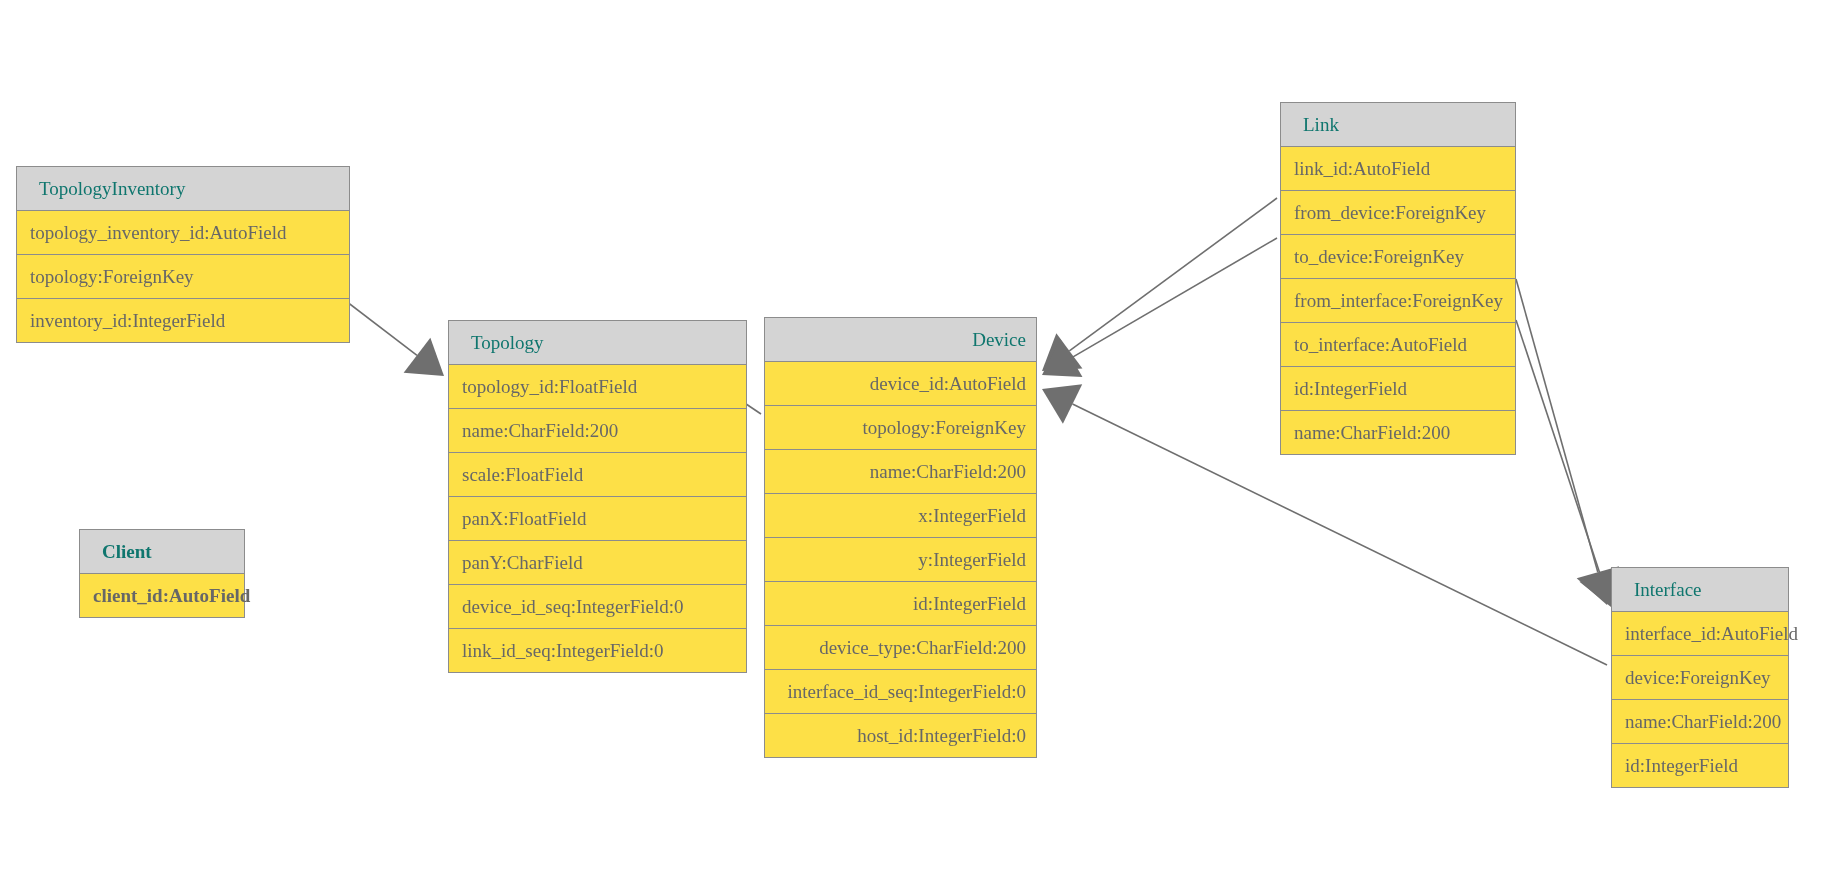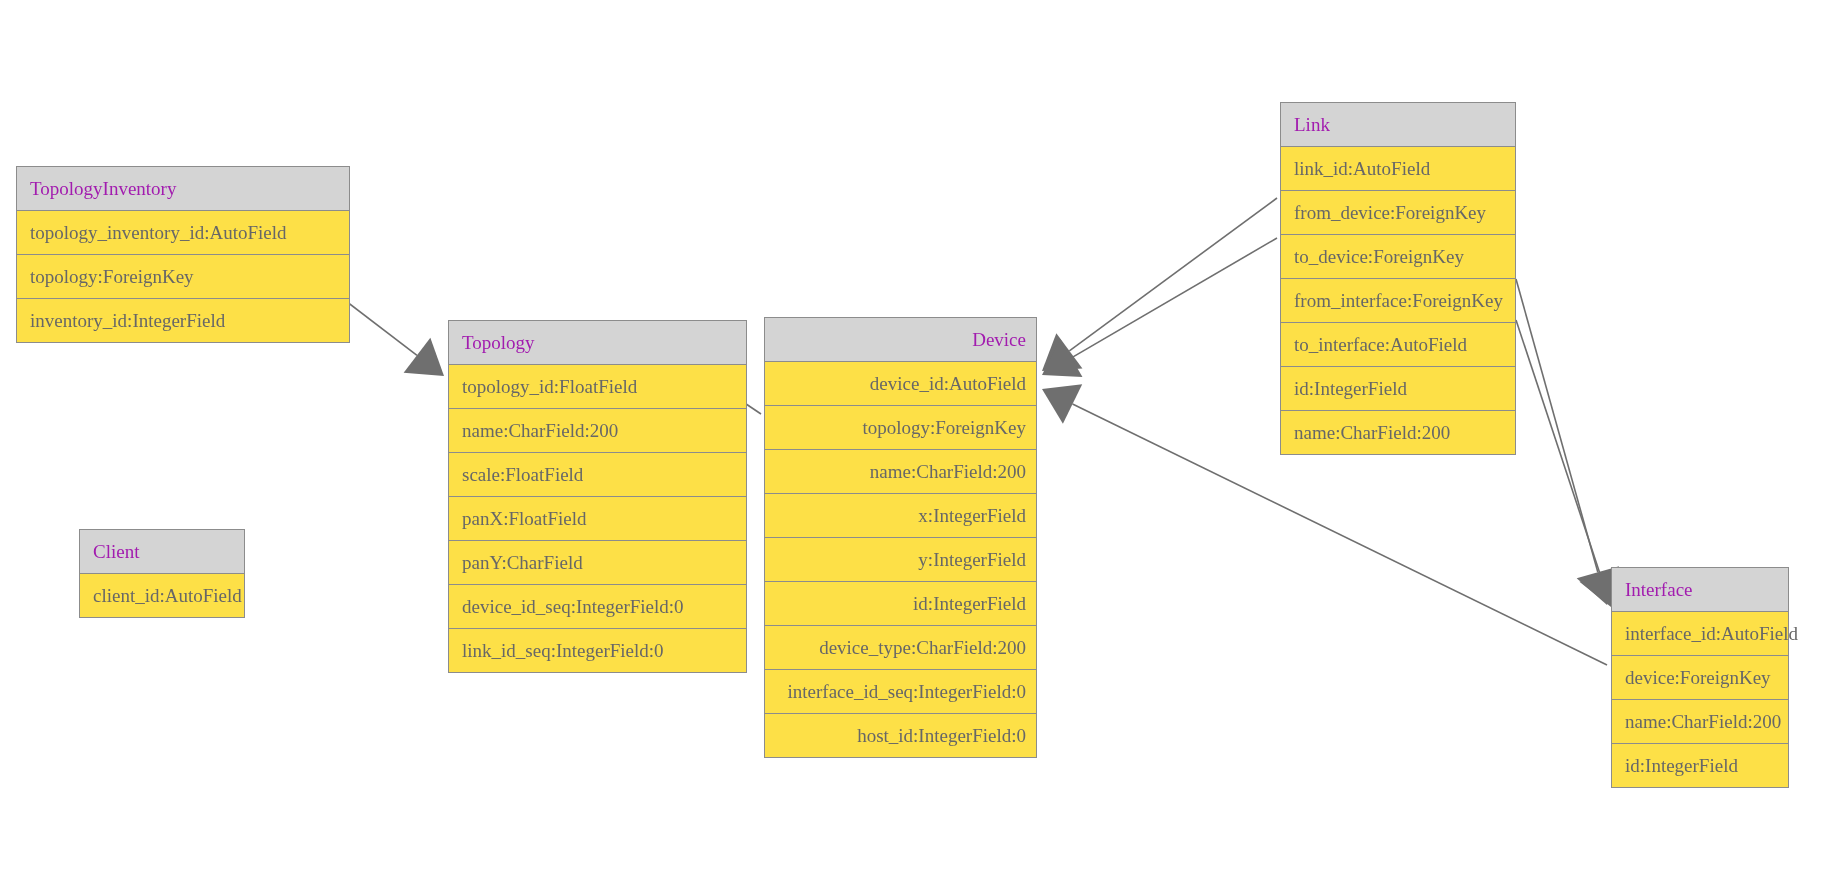--- a/index.html
+++ b/index.html
@@ -30,24 +30,24 @@
     position: absolute;
     box-sizing: border-box;
     border: 1px solid #8c8c8c;
     background: #ffffff;
     z-index: 2;
   }
   .entity-header {
     box-sizing: border-box;
     background: #d4d4d4;
     border-bottom: 1px solid #8c8c8c;
-    color: #a21caf;
+    color: #0f766e;
     font-size: 19px;
     line-height: 1;
-    padding: 12px 10px 12px 13px;
+    padding: 12px 10px 12px 22px;
     white-space: nowrap;
   }
   .entity-row {
     box-sizing: border-box;
     border-bottom: 1px solid #8c8c8c;
     color: #676767;
     font-size: 19px;
     line-height: 1;
     padding: 12px 10px 12px 13px;
     white-space: nowrap;
@@ -91,21 +91,21 @@
         <polygon points="1611,607 1579.430217632689,581.6356777878729 1621.2013001698226,567.8090128365567" fill="#6f6f6f"></polygon>
       </g>
     </svg>
   <div id="entity-layer">
       <div class="entity" style="left: 16px; top: 166px; width: 334px;">
         <div class="entity-header">TopologyInventory</div>
         <div class="entity-row">topology_inventory_id:AutoField</div>
         <div class="entity-row">topology:ForeignKey</div>
         <div class="entity-row">inventory_id:IntegerField</div>
       </div>
-      <div class="entity" style="left: 79px; top: 529px; width: 166px;">
+      <div class="entity" style="left: 79px; top: 529px; width: 166px; font-weight: bold;">
         <div class="entity-header">Client</div>
         <div class="entity-row">client_id:AutoField</div>
       </div>
       <div class="entity" style="left: 448px; top: 320px; width: 299px;">
         <div class="entity-header">Topology</div>
         <div class="entity-row">topology_id:FloatField</div>
         <div class="entity-row">name:CharField:200</div>
         <div class="entity-row">scale:FloatField</div>
         <div class="entity-row">panX:FloatField</div>
         <div class="entity-row">panY:CharField</div>

